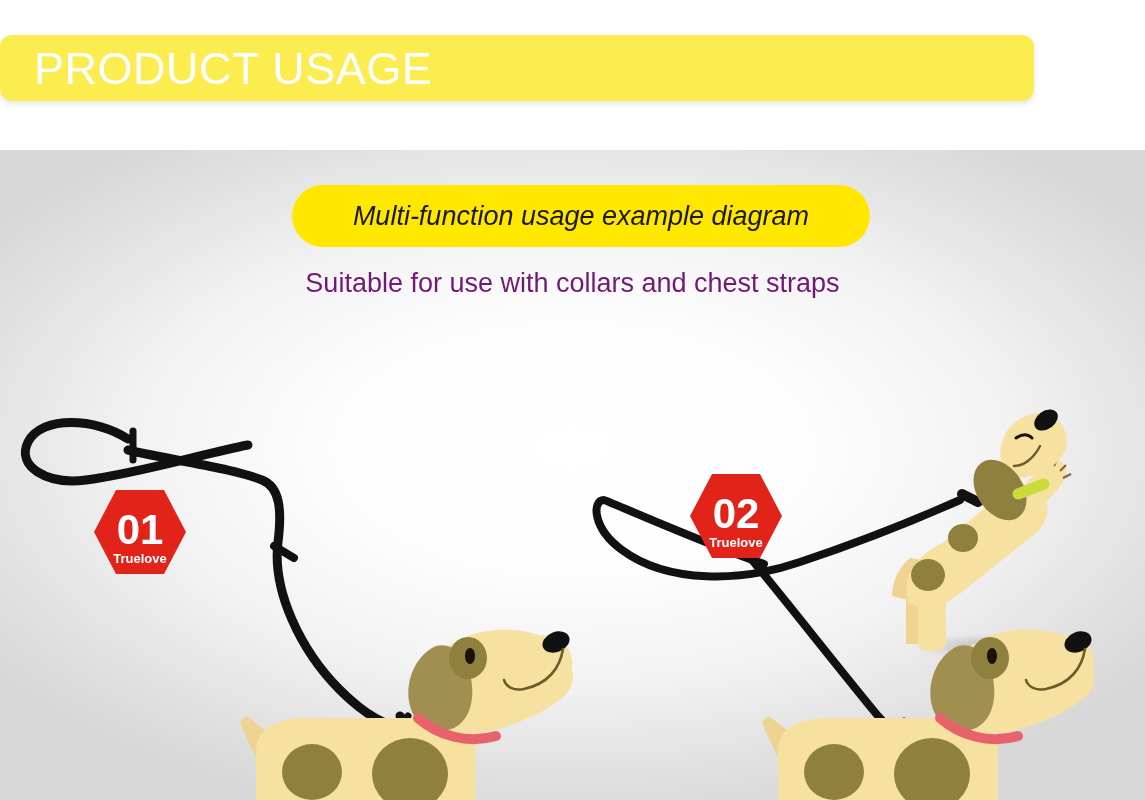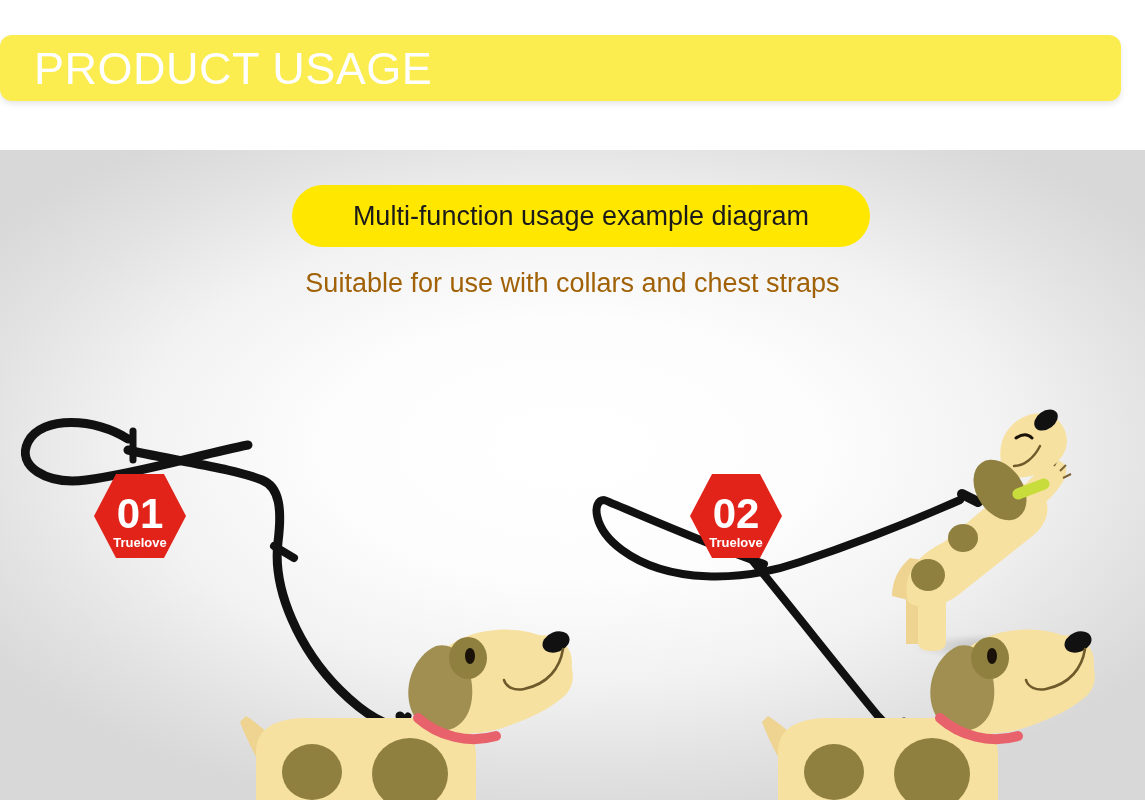--- a/index.html
+++ b/index.html
@@ -13,21 +13,21 @@
     font-family: "Liberation Sans", sans-serif;
     overflow: hidden;
     position: relative;
   }
 
   
   .header-band {
     position: absolute;
     left: 0;
     top: 35px;
-    width: 1121px;
+    width: 1034px;
     height: 66px;
     background: #fbec50;
     border-radius: 12px;
     box-shadow: 0 3px 6px rgba(0,0,0,0.10);
     display: flex;
     align-items: center;
   }
   .header-title {
     color: #ffffff;
     font-size: 45px;
@@ -60,48 +60,49 @@
     position: absolute;
     left: 292px;
     top: 185px;
     width: 578px;
     height: 62px;
     background: #ffe700;
     border-radius: 31px;
     display: flex;
     align-items: center;
     justify-content: center;
+    font-style: italic;
   }
   .caption-pill-text {
     color: #1a1a1a;
     font-size: 27px;
     font-weight: 400;
     white-space: nowrap;
   }
 
   
   .subtitle {
     position: absolute;
     left: 0;
     top: 268px;
     width: 1145px;
     text-align: center;
-    color: #a16207;
+    color: #701a75;
     font-size: 27px;
     font-weight: 400;
     white-space: nowrap;
   }
 
   
   .badge {
     position: absolute;
     width: 96px;
     height: 96px;
   }
-  .badge-01 { left: 92px;  top: 468px; }
+  .badge-01 { left: 92px;  top: 484px; }
   .badge-02 { left: 688px; top: 468px; }
   .badge svg { display: block; }
 
   
   .scene {
     position: absolute;
     left: 0;
     top: 0;
     width: 1145px;
     height: 800px;

